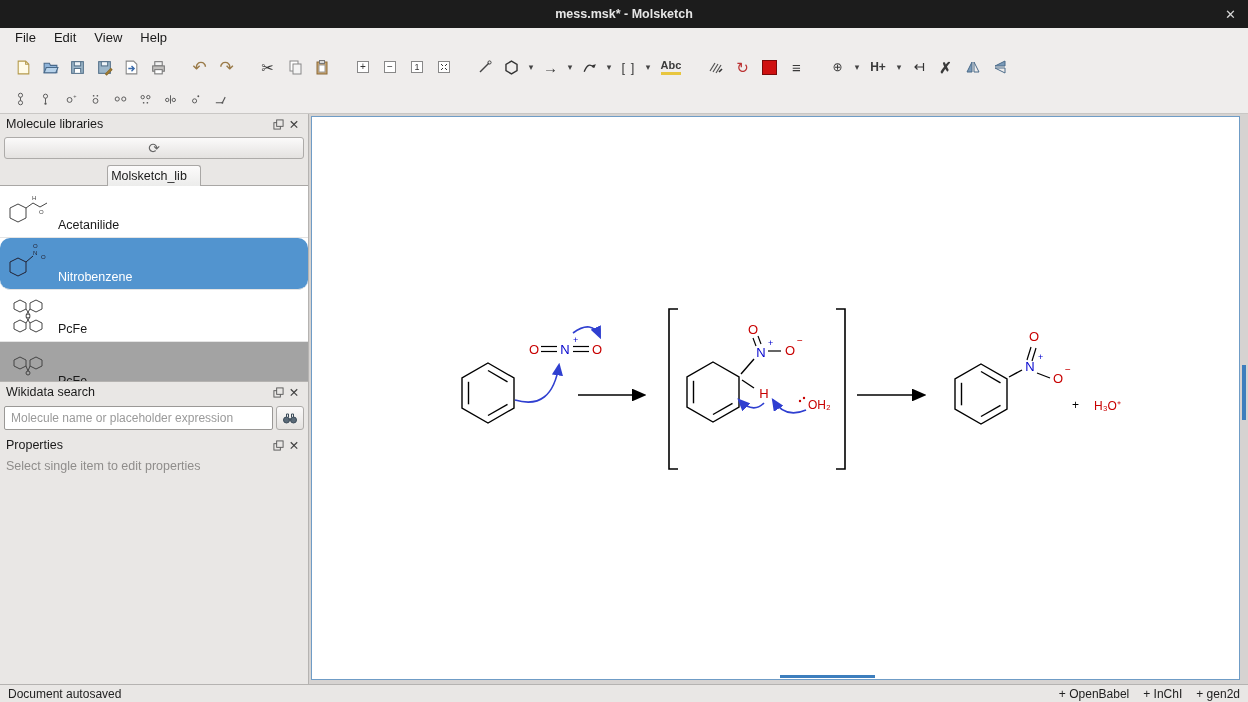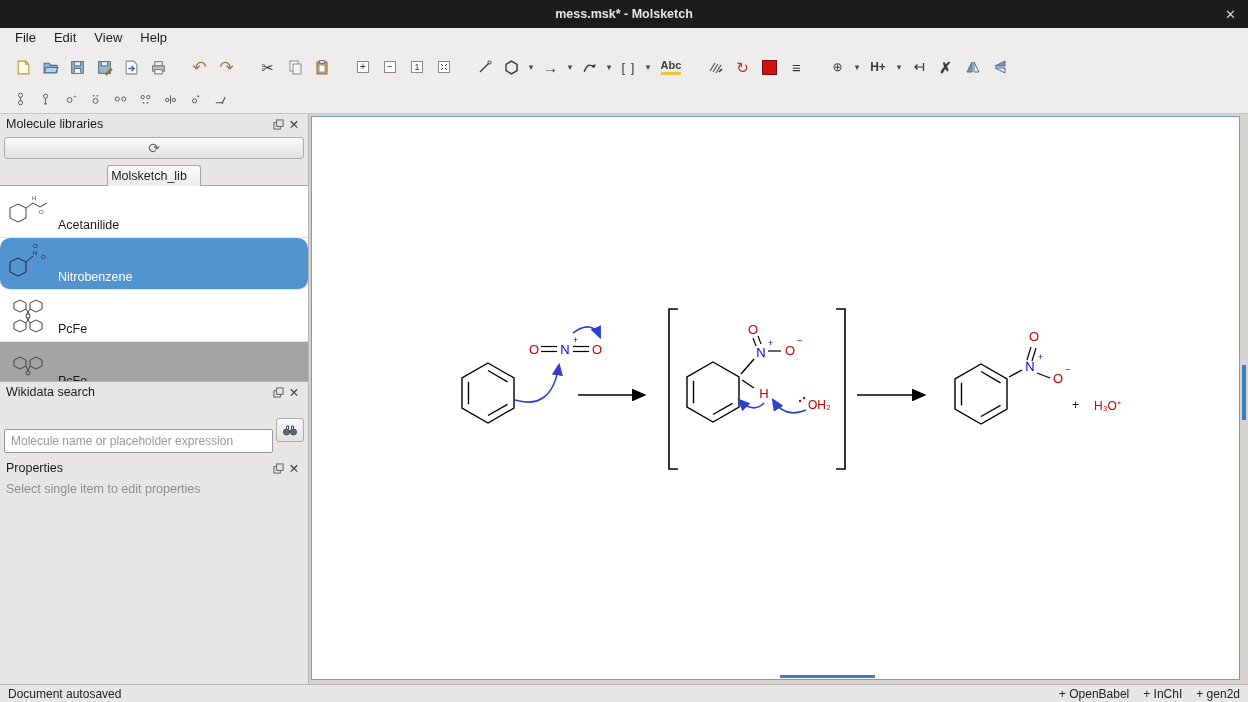--- a/index.html
+++ b/index.html
@@ -37,21 +37,21 @@
   .refresh-btn { margin:3px 4px 4px 4px; height:22px; border:1px solid #adaba9; border-radius:3px; background:linear-gradient(#fbfafa,#e4e2e0); display:flex; align-items:center; justify-content:center; color:#666; font-size:14px; }
   .tabbar { height:23px; border-bottom:1px solid #a9a7a5; display:flex; justify-content:center; align-items:flex-end; background:#e9e7e5; }
   .tab { padding:3px 13px 3px 3px; font-size:12.5px; background:linear-gradient(#fcfbfb,#ececeb); border:1px solid #a9a7a5; border-bottom:none; border-radius:3px 3px 0 0; position:relative; top:1px; }
   .lib-list { height:196px; background:#ffffff; border-bottom:1px solid #b5b3b1; overflow:hidden; }
   .lib-row { height:52px; display:flex; align-items:center; gap:6px; padding-left:4px; border-bottom:1px solid #e4e4e4; background:#fff; }
   .lib-row.alt { background:#a3a3a3; }
   .lib-row.selected { background:#5294cf; color:#ffffff;border-radius:10px; }
   .thumb { width:48px; height:48px; display:flex; align-items:center; justify-content:center; }
   .lib-label { font-size:12.5px;margin-top:27px; }
   .search-row { display:flex; align-items:center; gap:3px; padding:4px 4px 5px 4px; }
-  .search-input { flex:1; height:24px; border:1px solid #9a9896; border-radius:2px; background:#fff; padding:0 6px; font-size:12px; font-family:"Liberation Sans",sans-serif; color:#333;margin-top:23px; }
+  .search-input { flex:1; height:24px; border:1px solid #9a9896; border-radius:2px; background:#fff; padding:0 6px; font-size:12px; font-family:"Liberation Sans",sans-serif; color:#333; }
   .search-input::placeholder { color:#9a9a9a; }
   .search-btn { width:28px; height:24px; border:1px solid #adaba9; border-radius:3px; background:linear-gradient(#fbfafa,#e4e2e0); display:flex; align-items:center; justify-content:center; }
   .wiki-empty { height:156px; background:#ffffff; border:1px solid #b5b3b1; border-left:none; border-right:none; display:flex; align-items:center; justify-content:center; color:#3a3a3a; font-size:12.5px; }
   .props-hint { padding:4px 6px; color:#8f8d8b; font-size:12.5px; }
 
   
   .canvas { position:absolute; left:311px; top:116px; width:929px; height:564px; background:#ffffff; border:1px solid #6f9cc6; }
   .vscroll-thumb { position:absolute; left:1242px; top:365px; width:4px; height:55px; background:#3d7ebd; }
   .hscroll-thumb { position:absolute; left:780px; top:675px; width:95px; height:3px; background:#3d7ebd; }
 

